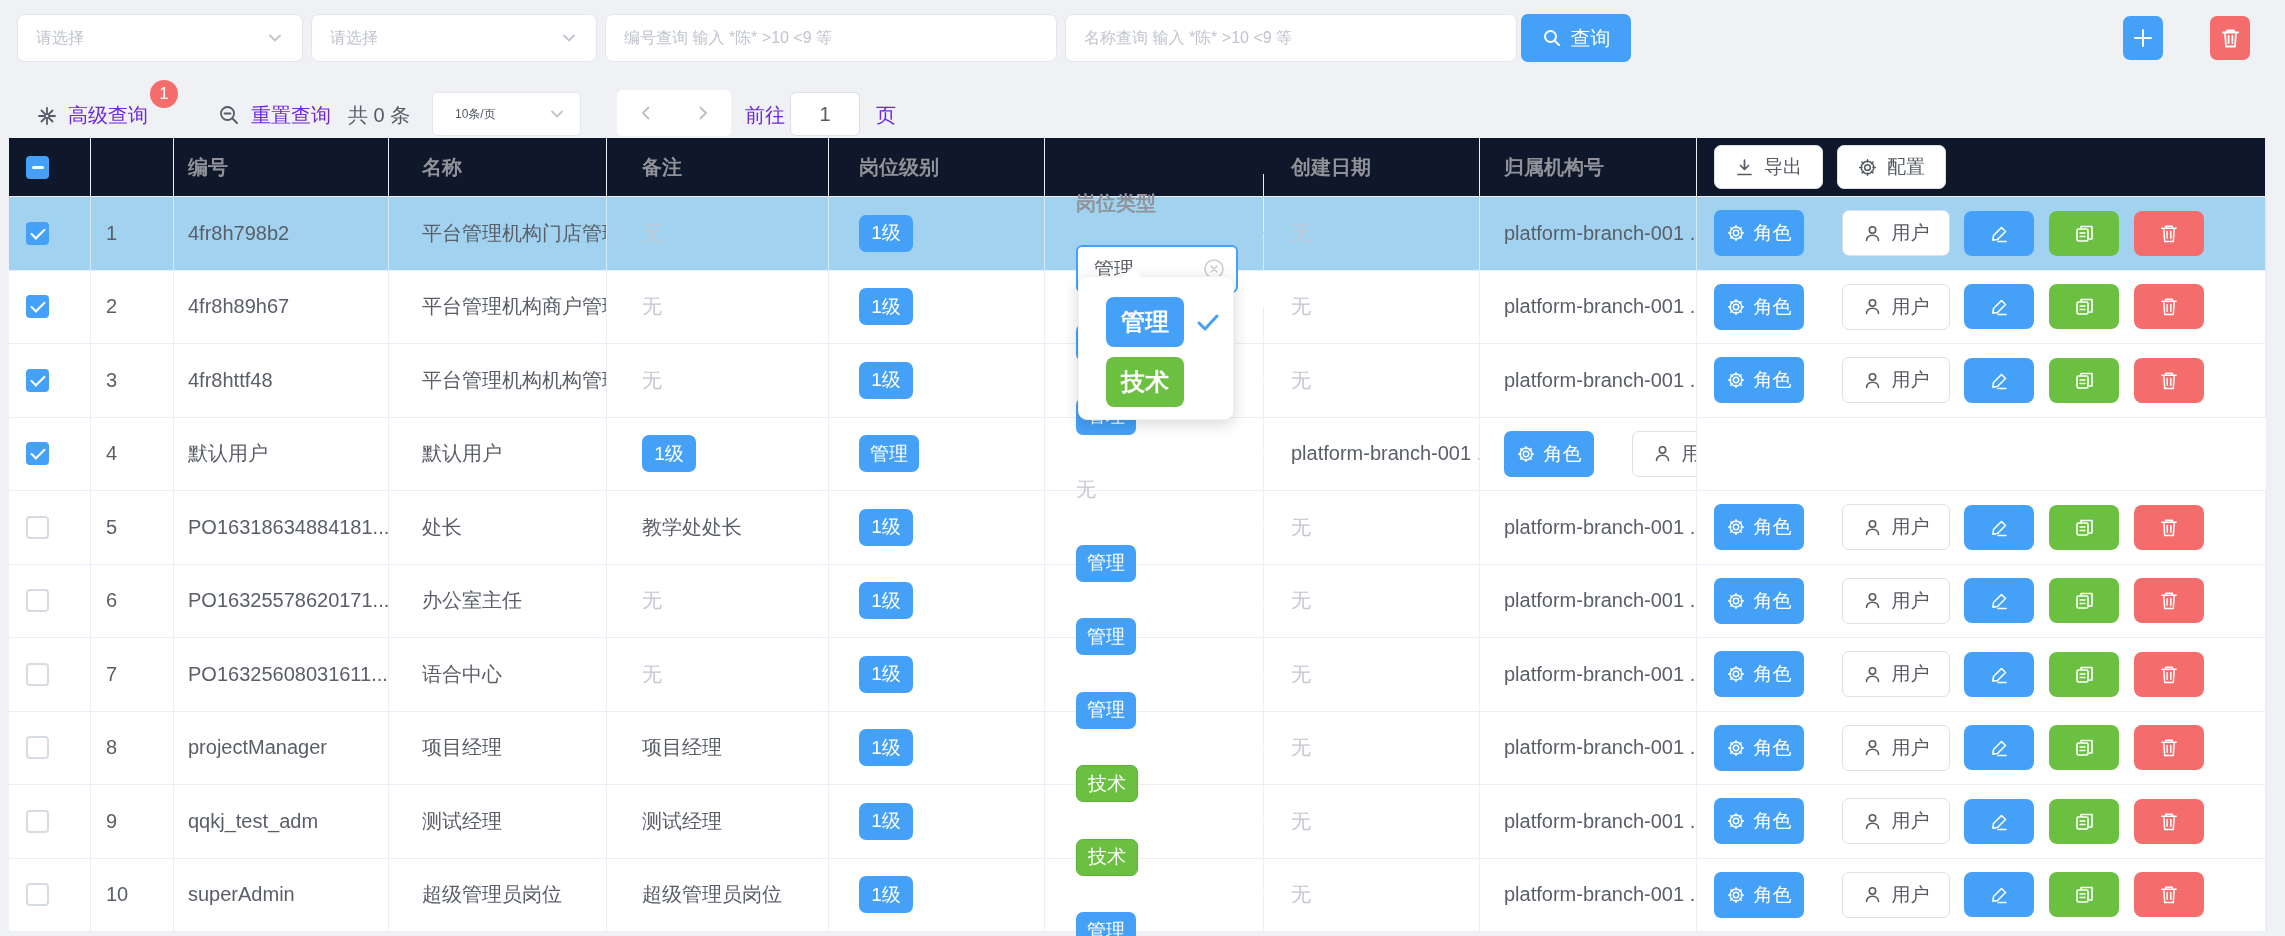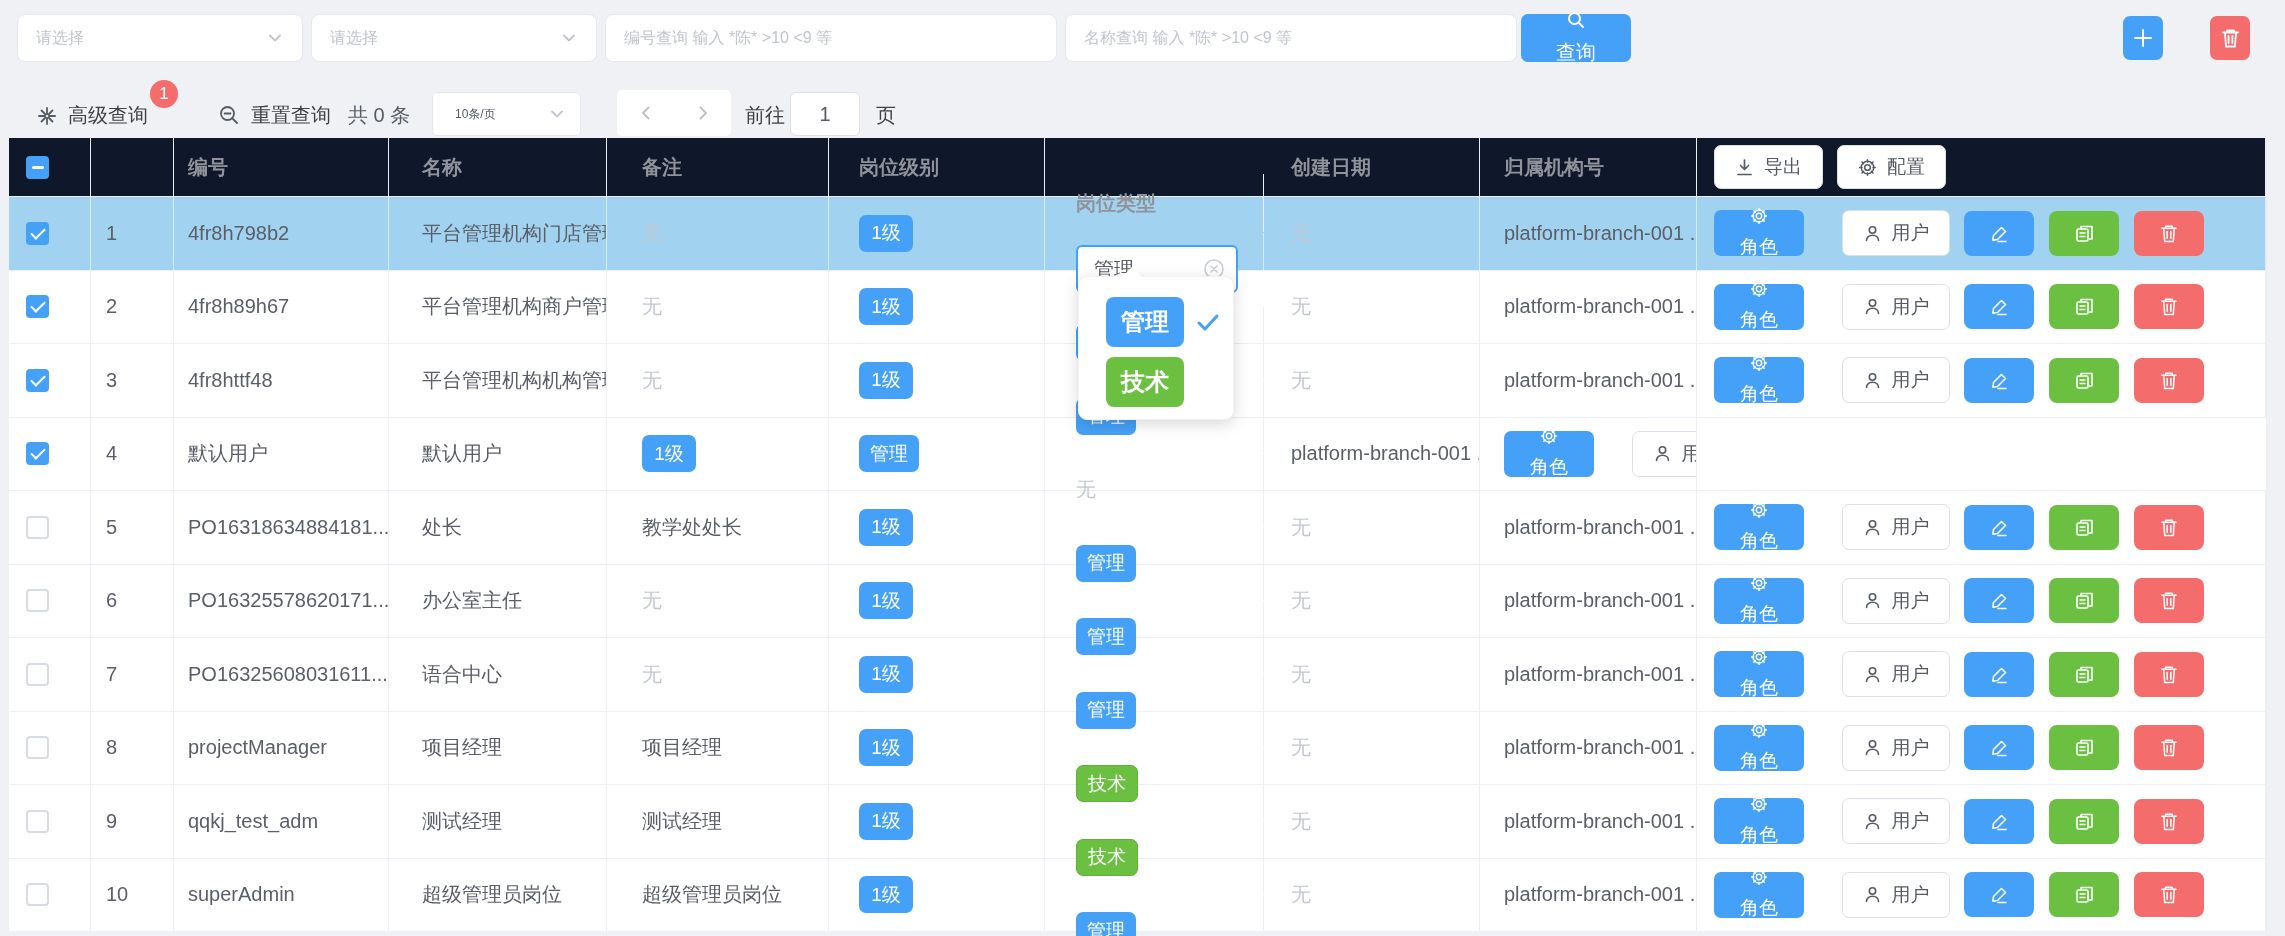--- a/index.html
+++ b/index.html
@@ -19,31 +19,31 @@
     font-size:16px; color:#c0c4cc;
   }
   .fselect { width:286px; justify-content:space-between; }
   #select1 { left:17px; } #select2 { left:311px; }
   .finput { width:452px; }
   #input-code { left:605px; } #input-name { left:1065px; }
   .chev { width:18px; height:18px; flex:none; }
   .btn-primary {
     background:#45a1f8; color:#fff; border:none; border-radius:7px;
     display:flex; align-items:center; justify-content:center; gap:9px;
-    font-size:20px; cursor:pointer; font-family:inherit;flex-direction:column;
+    font-size:20px; cursor:pointer; font-family:inherit;
   }
   #btn-search { position:absolute; left:1521px; top:14px; width:110px; height:48px; }
   #btn-add { position:absolute; left:2123px; top:16px; width:40px; height:44px; font-size:26px; }
   #btn-del-top {
     position:absolute; left:2210px; top:16px; width:40px; height:44px;
     background:#f56c6c; color:#fff; border:none; border-radius:7px;
     display:flex; align-items:center; justify-content:center; cursor:pointer;
   }
   
-  .t2-text { position:absolute; top:102px; font-size:20px; color:#404040; display:flex; align-items:center; gap:10px; }
+  .t2-text { position:absolute; top:102px; font-size:20px; color:#6d28d9; display:flex; align-items:center; gap:10px; }
   #adv-query { left:36px; cursor:pointer; }
   #adv-badge {
     position:absolute; left:150px; top:80px; width:28px; height:28px; border-radius:50%;
     background:#f56c6c; color:#fff; font-size:17px; display:flex; align-items:center; justify-content:center;
   }
   #reset-query { left:218px; cursor:pointer; }
   #total-count { left:348px; color:#565b63; }
   #page-size {
     position:absolute; left:432px; top:92px; width:149px; height:44px; background:#fff;
     border:1px solid #e4e8ee; border-radius:5px; display:flex; align-items:center;

